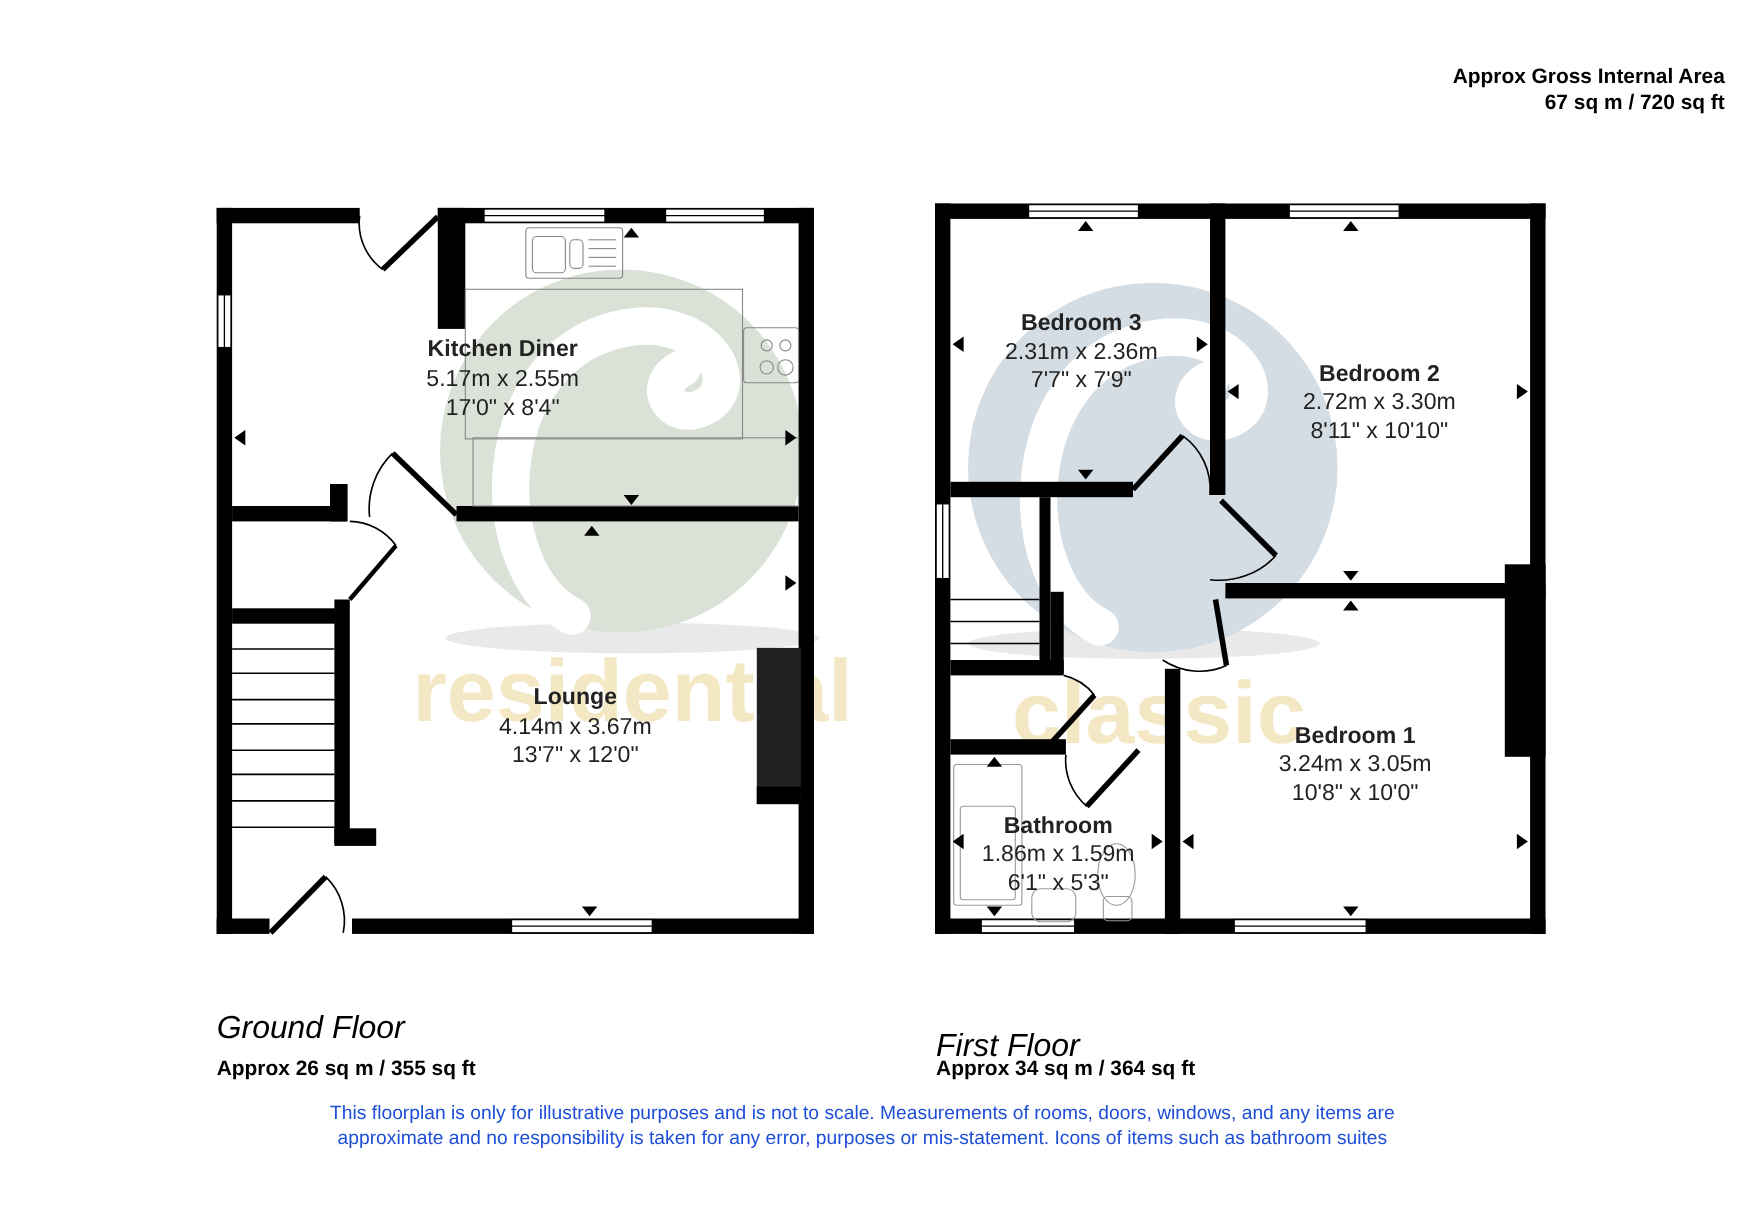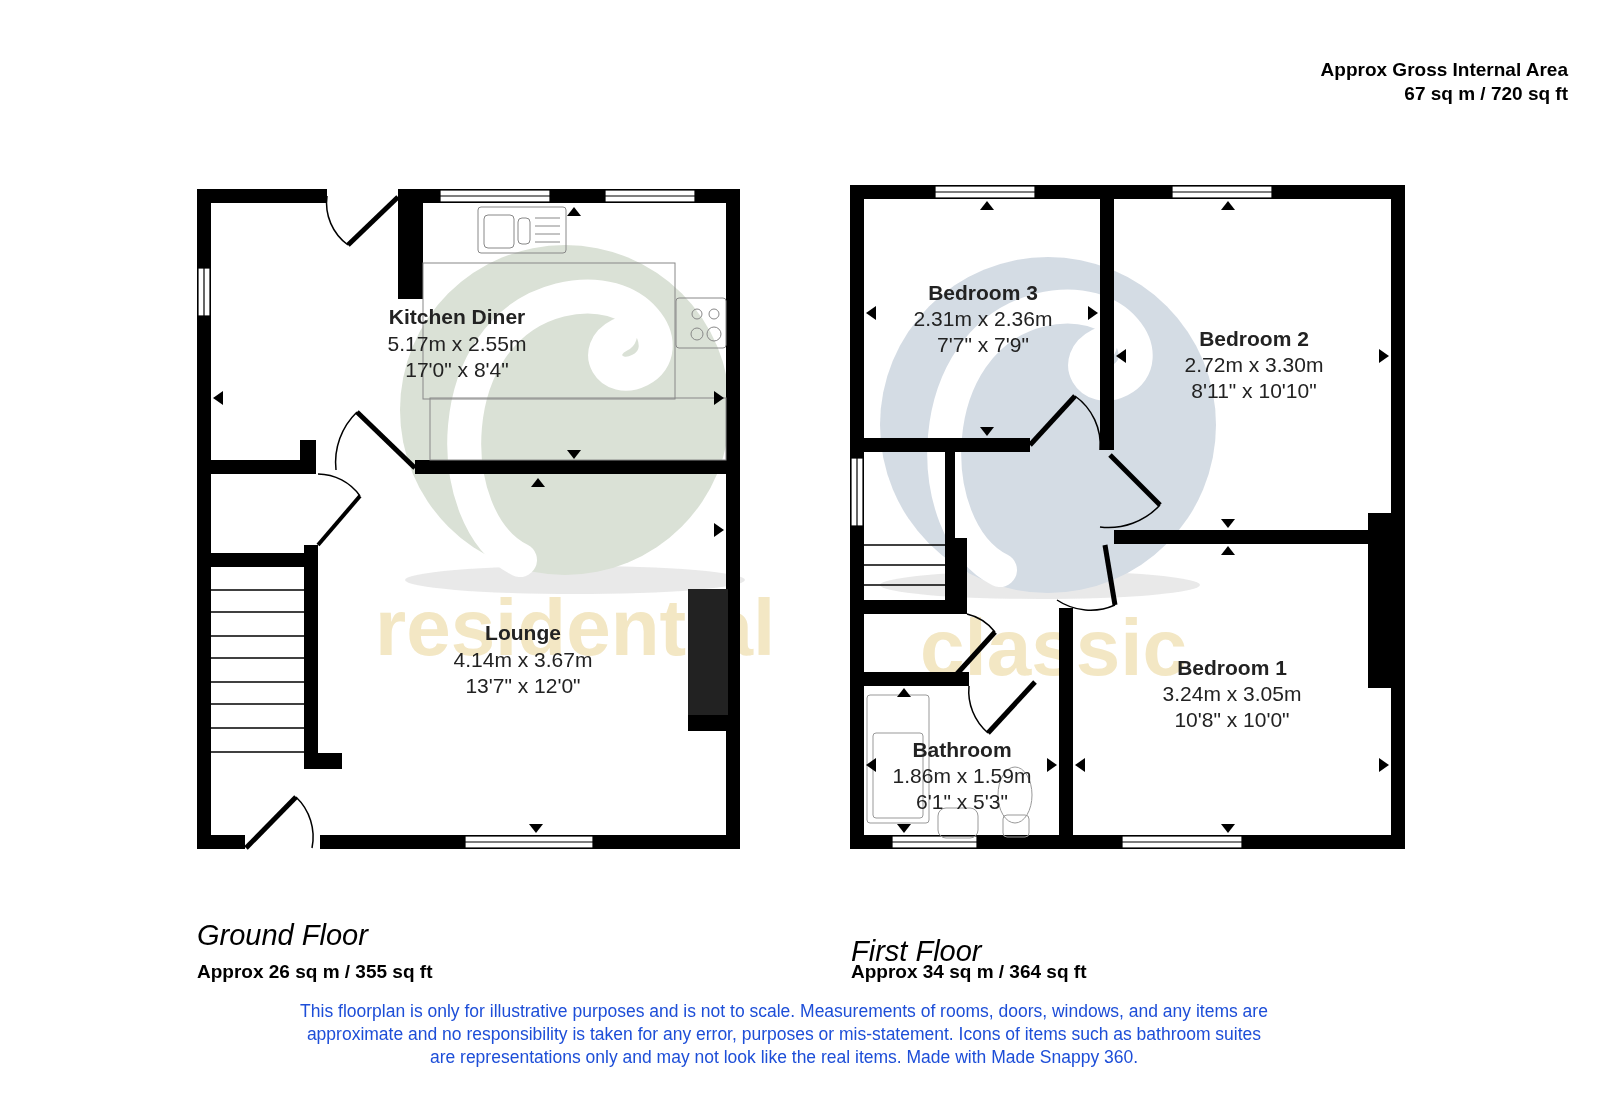--- a/index.html
+++ b/index.html
@@ -239,14 +239,13 @@
 </svg>
 
 <div class="floor-title" style="left:197px; top:918px;">Ground Floor</div>
 <div class="floor-area" style="left:197px; top:961px;">Approx 26 sq m / 355 sq ft</div>
 <div class="floor-title" style="left:851px; top:918px;margin-top:16px;">First Floor</div>
 <div class="floor-area" style="left:851px; top:961px;">Approx 34 sq m / 364 sq ft</div>
 
 <div class="disclaimer">
   <div>This floorplan is only for illustrative purposes and is not to scale. Measurements of rooms, doors, windows, and any items are</div>
   <div>approximate and no responsibility is taken for any error, purposes or mis-statement. Icons of items such as bathroom suites</div>
-  <div>are representations only and may not look like the real items. Made with Made Snappy 360.</div>
 </div>
 
 </body></html>

